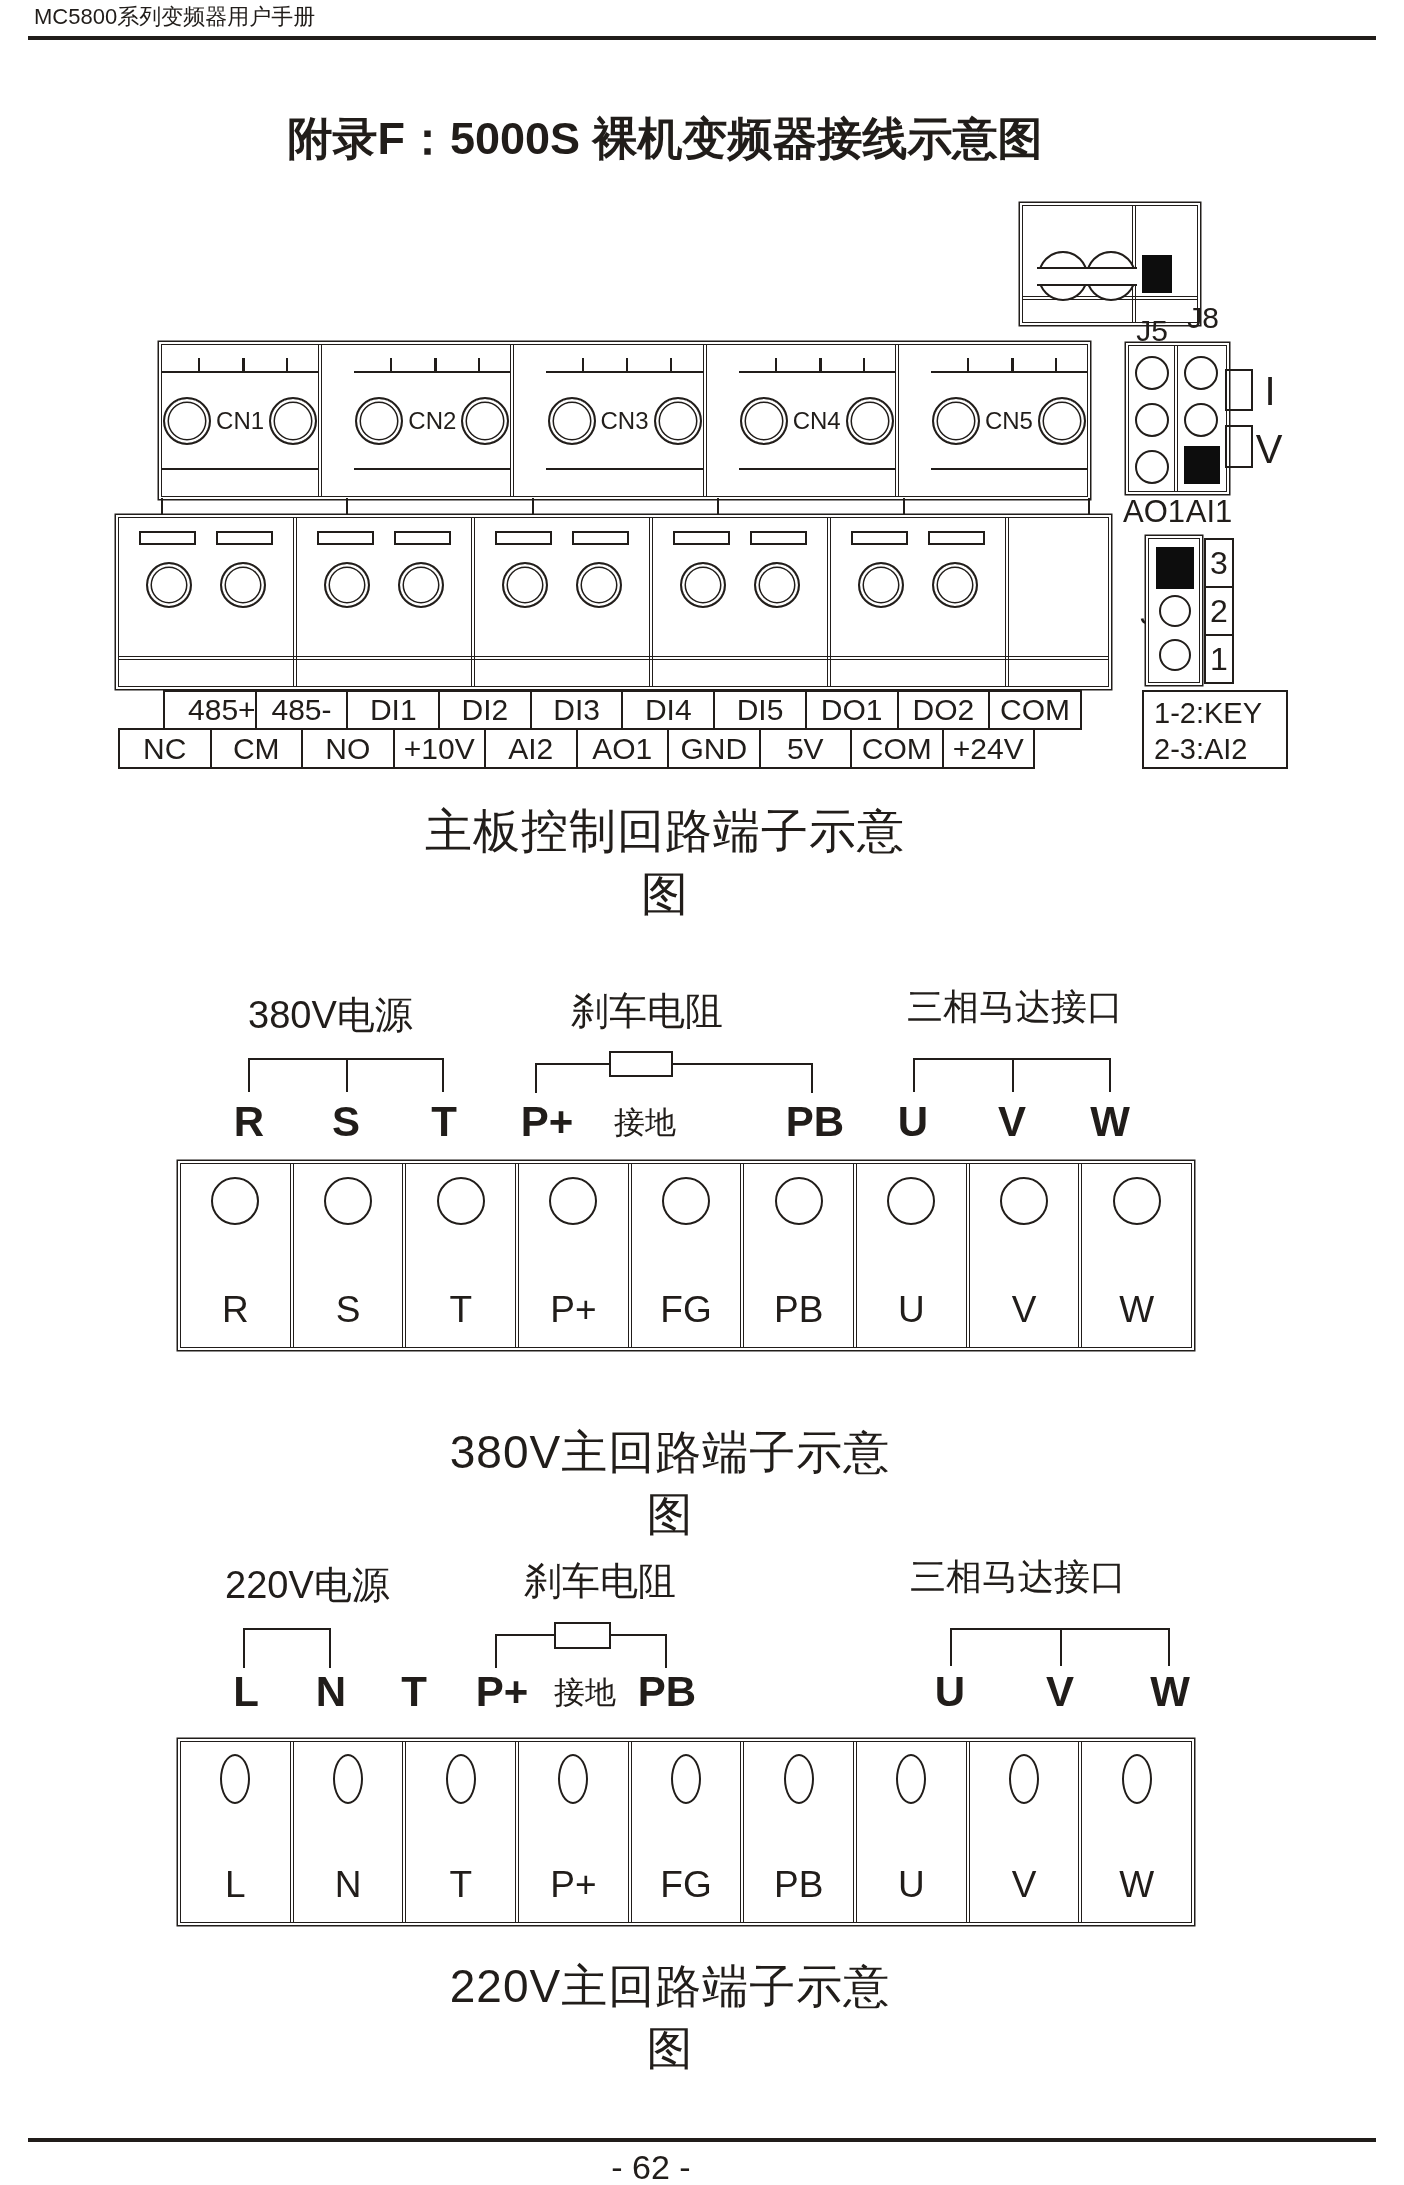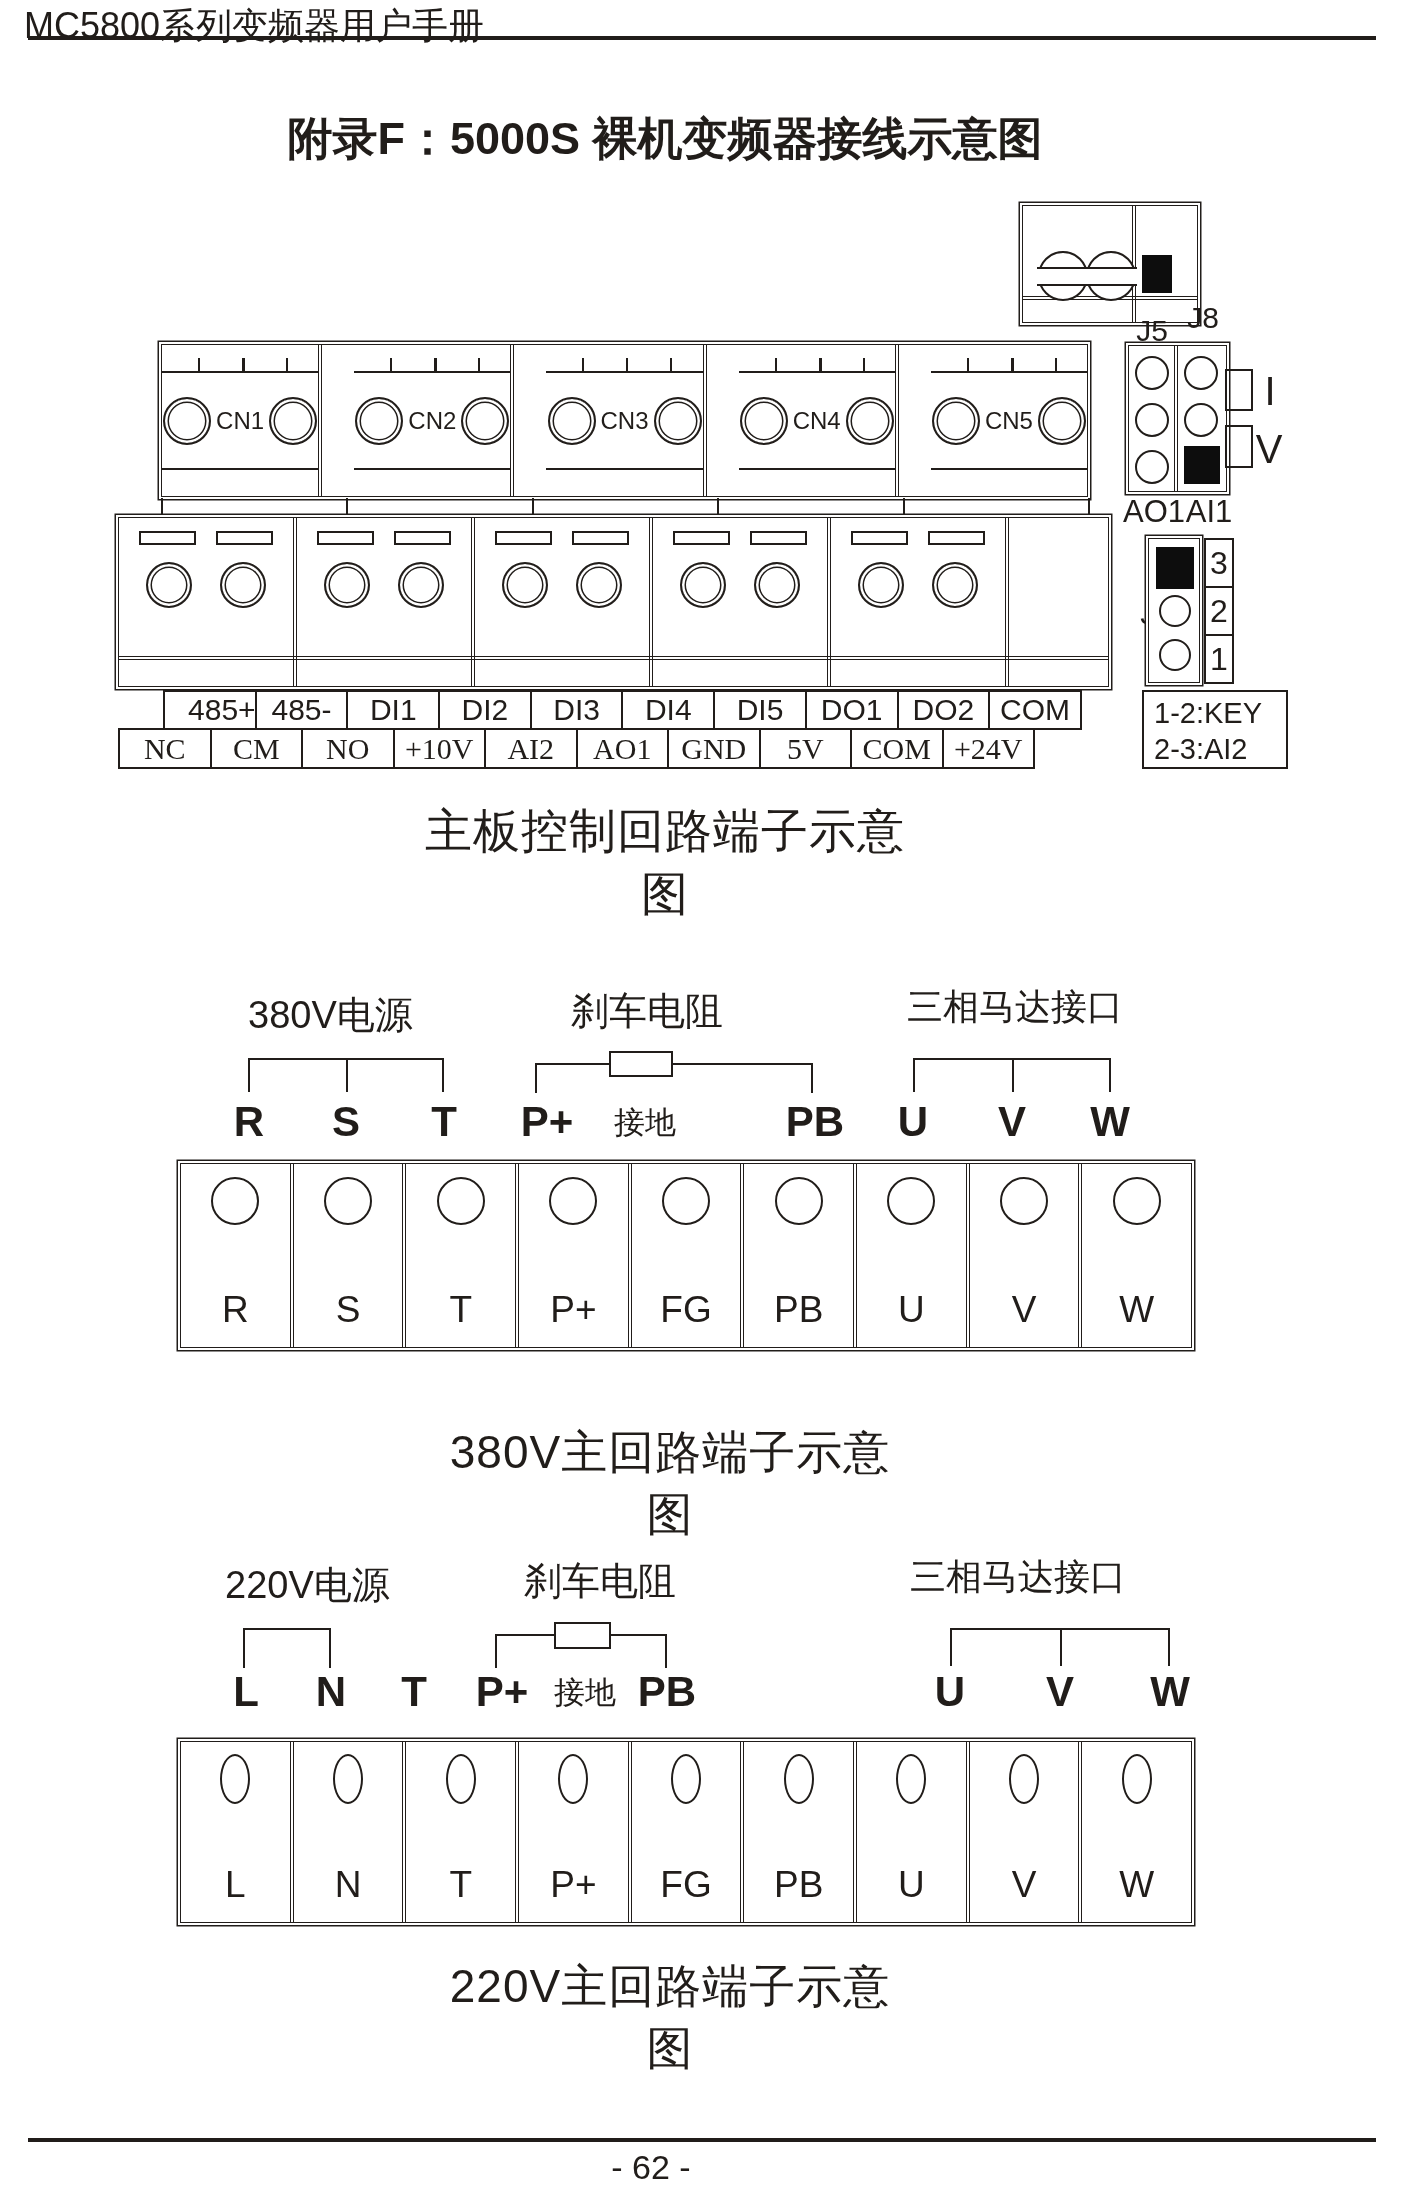--- a/index.html
+++ b/index.html
@@ -53,21 +53,21 @@
   .cap{position:absolute;width:480px;text-align:center;font-size:46px;letter-spacing:1px;}
   .screw{position:absolute;width:46px;height:46px;border:2px solid #211d1a;border-radius:50%;background:#fff;}
   .screw::after{content:"";position:absolute;left:-3px;right:-3px;top:30%;height:34%;
                 border-top:2px solid #211d1a;border-bottom:2px solid #211d1a;background:#fff;}
 </style>
 </head>
 <body>
 
 <div class="page">
 
-  <div class="abs" style="left:24px;top:2px;font-size:36px;">MC5800系列变频器用户手册</div>
+  <div class="abs" style="left:34px;top:2px;font-size:22px;">MC5800系列变频器用户手册</div>
   <div class="ln" style="left:28px;top:36px;width:1348px;height:3.5px;"></div>
 
   <div class="abs ctr" style="left:265px;top:112px;width:800px;height:54px;font-size:45px;font-weight:bold;">附录F：5000S 裸机变频器接线示意图</div>
 
   <div class="dd" style="left:1022px;top:205px;width:176px;height:118px;">
     <div class="abs" style="left:109px;top:0;bottom:0;border-left:4px double #211d1a;"></div>
     <div class="abs" style="left:0;right:0;bottom:22px;border-bottom:4px double #211d1a;"></div>
     <div class="screw" style="left:15px;top:45px;"></div>
     <div class="screw" style="left:63px;top:45px;"></div>
     <div class="blk" style="left:119px;top:49px;width:30px;height:38px;"></div>
@@ -225,21 +225,21 @@
     <div class="lcell" style="width:93.7px;">485-</div>
     <div class="lcell" style="width:93.7px;">DI1</div>
     <div class="lcell" style="width:93.7px;">DI2</div>
     <div class="lcell" style="width:93.7px;">DI3</div>
     <div class="lcell" style="width:93.7px;">DI4</div>
     <div class="lcell" style="width:93.7px;">DI5</div>
     <div class="lcell" style="width:93.7px;">DO1</div>
     <div class="lcell" style="width:93.7px;">DO2</div>
     <div class="lcell" style="width:93.7px;">COM</div>
   </div>
-  <div class="abs" style="left:118px;top:728px;width:935px;height:41px;display:flex;font-family:Liberation Serif, serif;">
+  <div class="abs" style="left:118px;top:728px;width:935px;height:41px;display:flex;">
     <div class="lcell" style="width:93.5px;">NC</div>
     <div class="lcell" style="width:93.5px;">CM</div>
     <div class="lcell" style="width:93.5px;">NO</div>
     <div class="lcell" style="width:93.5px;">+10V</div>
     <div class="lcell" style="width:93.5px;">AI2</div>
     <div class="lcell" style="width:93.5px;">AO1</div>
     <div class="lcell" style="width:93.5px;">GND</div>
     <div class="lcell" style="width:93.5px;">5V</div>
     <div class="lcell" style="width:93.5px;">COM</div>
     <div class="lcell" style="width:93.5px;">+24V</div>

